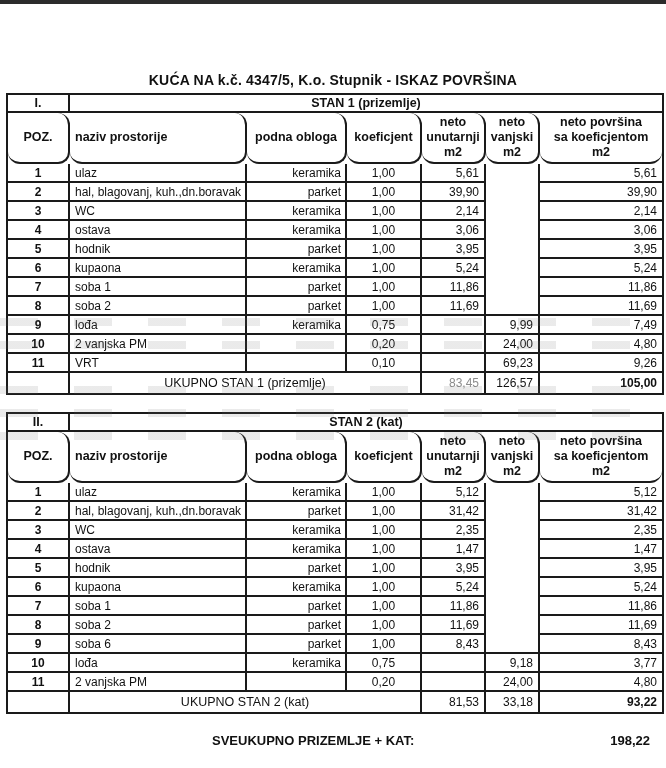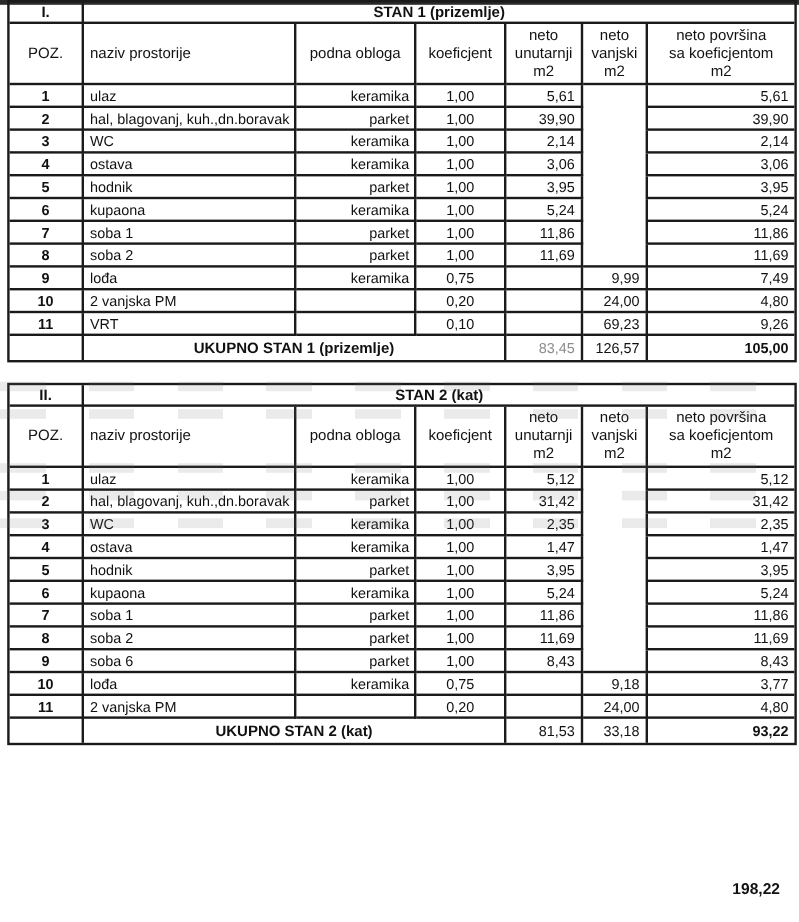--- a/index.html
+++ b/index.html
@@ -28,51 +28,52 @@
   col.w-poz{width:62px;} col.w-naziv{width:177px;} col.w-podna{width:100px;}
   col.w-koef{width:75px;} col.w-unut{width:64px;} col.w-vanj{width:54px;} col.w-posl{width:122px;}
   th,td{
     border-right:2px solid var(--border);border-bottom:2px solid var(--border);
     padding:0 4px;font-size:12px;overflow:hidden;white-space:nowrap;
     background:transparent;
   }
   th:last-child,td:last-child{border-right:none;}
   tr.sec th{height:16px;font-size:12.5px;font-weight:bold;text-align:center;}
   tr.hdr th{
-    height:49px;font-size:12.5px;font-weight:normal;text-align:center;
-    white-space:pre-line;line-height:15px;vertical-align:middle;
+    height:49px;font-size:12.5px;font-weight:bold;text-align:center;
+    white-space:pre-line;line-height:15px;vertical-align:middle;border-radius:12px;
   }
   tr.hdr th.c-naziv{text-align:left;padding-left:5px;}
   tbody td{height:17px;vertical-align:middle;}
   td.c-poz{text-align:center;font-weight:bold;}
   td.c-naziv{text-align:left;padding-left:5px;}
   td.c-podna{text-align:right;}
   td.c-koef{text-align:center;margin-left:17px;}
   td.c-num{text-align:right;padding-right:5px;}
   td.nobot{border-bottom:none;}
   tr.total td{height:20px;}
   tr.total td{border-bottom:none;}
-  td.total-label{text-align:center;font-weight:bold;font-size:12.5px;margin-top:32px;}
+  td.total-label{text-align:center;font-weight:normal;font-size:12.5px;margin-top:32px;}
   td.total-final{font-weight:bold;}
   td.muted{color:var(--muted);}
   .grand{position:absolute;top:733px;left:0;width:654px;height:18px;font-weight:bold;font-size:13px;}
   .grand .glabel{position:absolute;left:206px;top:0;}
   .grand .gvalue{position:absolute;right:10px;top:0;}
   .wm{
     position:absolute;left:0;width:666px;height:8px;pointer-events:none;
     background:repeating-linear-gradient(90deg,var(--wm) 0 38px,transparent 38px 74px);
   }
 </style>
 </head>
 <body>
 
 <div class="topbar"></div>
 
 <div class="doc">
 
+  <div class="title">KUĆA NA k.č. 4347/5, K.o. Stupnik - ISKAZ POVRŠINA</div>
 
   <table class="area t1">
     <colgroup>
       <col class="w-poz">
         <col class="w-naziv">
         <col class="w-podna">
         <col class="w-koef">
       <col class="w-unut">
         <col class="w-vanj">
         <col class="w-posl">
@@ -347,20 +348,21 @@
         <td></td>
         <td colspan="3" class="total-label">UKUPNO STAN 2 (kat)</td>
         <td class="c-num">81,53</td>
         <td class="c-num">33,18</td>
         <td class="c-num total-final">93,22</td>
       </tr>
     </tbody>
   </table>
 
   <div class="grand">
+    <span class="glabel">SVEUKUPNO PRIZEMLJE + KAT:</span>
     <span class="gvalue">198,22</span>
   </div>
 
 </div>
 
 <div class="wm" style="top:318px;"></div>
 <div class="wm" style="top:341px;"></div>
 <div class="wm" style="top:386px;"></div>
 <div class="wm" style="top:409px;"></div>
 <div class="wm" style="top:432px;"></div>

